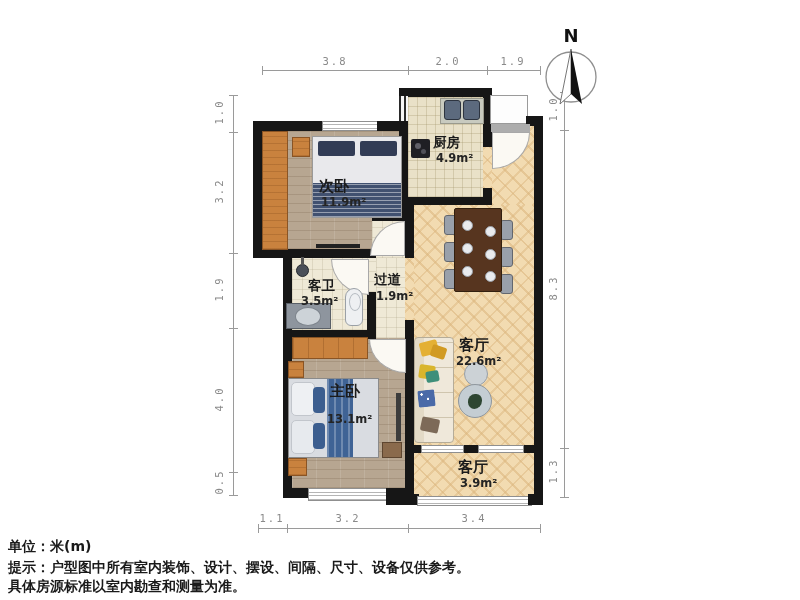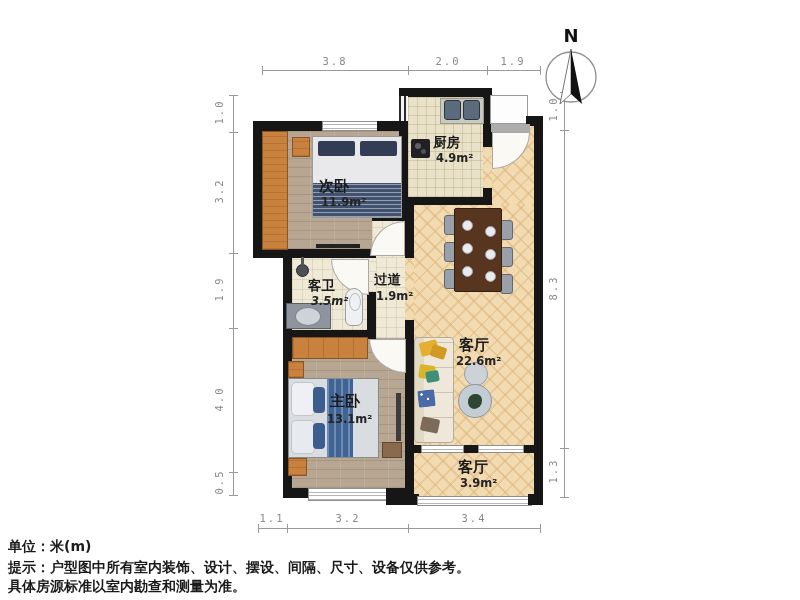--- a/index.html
+++ b/index.html
@@ -164,26 +164,26 @@
   </div>
   <div class="abs" style="left:345px;top:288px;width:18px;height:38px;border-radius:9px 9px 6px 6px;background:#eef0f2;border:1px solid #9aa0a6;box-sizing:border-box;">
     <div class="abs" style="left:3px;top:4px;width:10px;height:16px;border-radius:50%;border:1px solid #b4bac0;"></div>
   </div>
 
   <div class="roomlabel sm" style="left:433px;top:134px;">厨房</div>
   <div class="arealabel" style="left:436px;top:151px;">4.9m²</div>
   <div class="roomlabel" style="left:319px;top:177px;">次卧</div>
   <div class="arealabel" style="left:321px;top:195px;">11.9m²</div>
   <div class="roomlabel sm" style="left:308px;top:277px;">客卫</div>
-  <div class="arealabel" style="left:311px;top:294px;font-style:italic;">3.5m²</div>
+  <div class="arealabel" style="left:301px;top:294px;">3.5m²</div>
   <div class="roomlabel sm" style="left:374px;top:271px;">过道</div>
   <div class="arealabel" style="left:376px;top:289px;">1.9m²</div>
   <div class="roomlabel" style="left:459px;top:336px;">客厅</div>
   <div class="arealabel" style="left:456px;top:354px;">22.6m²</div>
-  <div class="roomlabel" style="left:330px;top:392px;">主卧</div>
+  <div class="roomlabel" style="left:330px;top:382px;">主卧</div>
   <div class="arealabel" style="left:327px;top:412px;">13.1m²</div>
   <div class="roomlabel" style="left:458px;top:458px;">客厅</div>
   <div class="arealabel" style="left:460px;top:476px;">3.9m²</div>
 
   <div class="dimline-h" style="left:262px;top:70px;width:278px;"></div>
   <div class="tick-v" style="left:262px;top:66px;"></div>
   <div class="tick-v" style="left:408px;top:66px;"></div>
   <div class="tick-v" style="left:487px;top:66px;"></div>
   <div class="tick-v" style="left:540px;top:66px;"></div>
   <div class="dimlabel" style="left:315px;top:55px;width:40px;">3.8</div>

